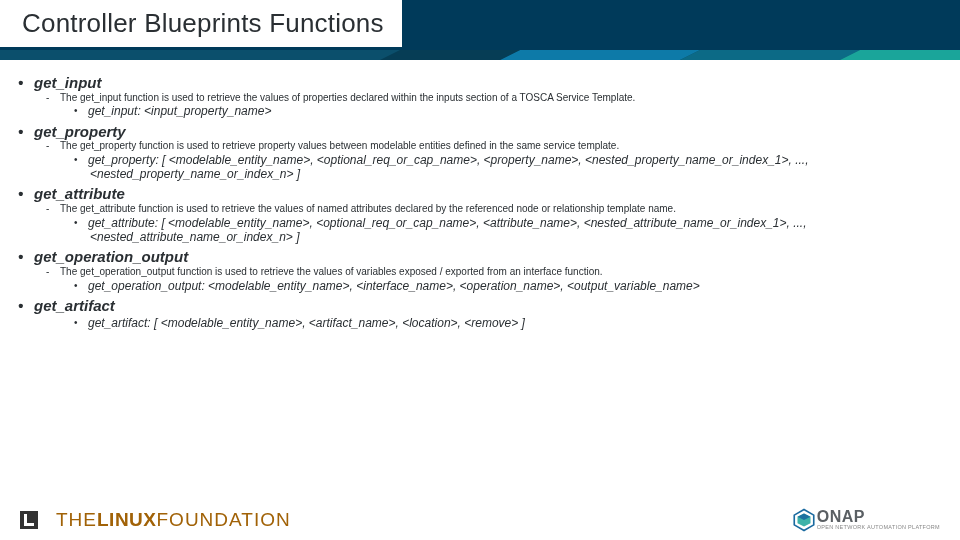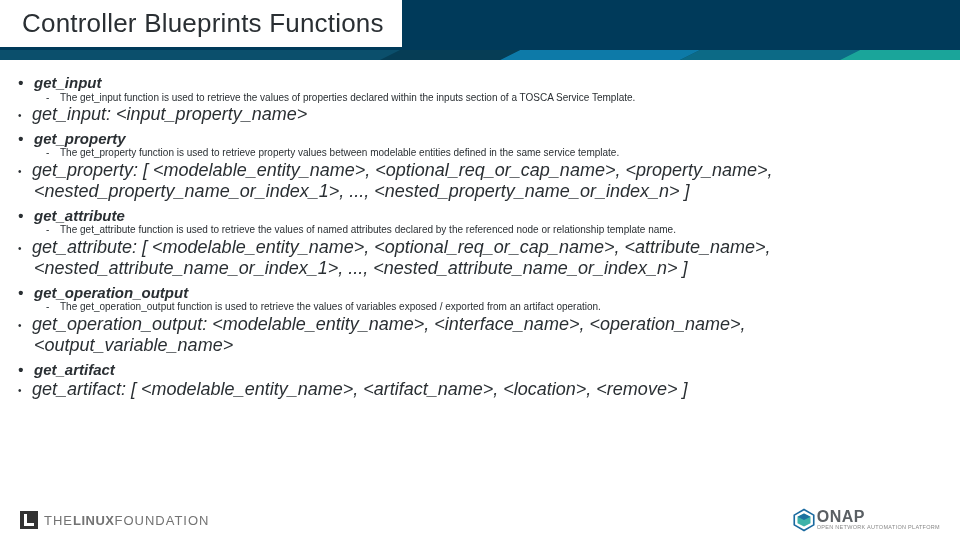--- a/index.html
+++ b/index.html
@@ -8,24 +8,24 @@
   .banner { position: relative; height: 60px; background: #003a5a; overflow: hidden; }
   .banner svg { width: 100%; height: 100%; }
   .banner h1 { position: relative; z-index: 2; color: #2a2f33; background: #fff; display: inline-block; padding: 8px 18px 8px 22px; font-size: 26px; font-weight: 400; letter-spacing: .2px; }
   .banner .stripe { position: absolute; left: 0; right: 0; top: 50px; height: 20px; }
   .content { flex: 1; padding: 14px 28px 0 34px; color: #2a2f33; font-size: 13.5px; line-height: 1.18; }
   .fn { margin-bottom: 4px; }
   .fn-name { font-weight: 700; font-size: 15px; margin-left: -4px; font-style: italic; }
   .fn-name::before { content: "•"; display: inline-block; width: 16px; margin-left: -12px; color: #2a2f33; }
   .desc { margin-left: 28px; margin-top: 0px; font-size: 10px; }
   .desc::before { content: "-"; display: inline-block; width: 14px; margin-left: -16px; color: #2a2f33; }
-  .syntax { margin-top: 1px; margin-bottom: 3px; font-style: italic; font-size: 18px; color: #2a2f33; }
+  .syntax { margin-left: 56px; margin-top: 1px; margin-bottom: 3px; font-style: italic; font-size: 12px; color: #2a2f33; }
   .syntax::before { content: "•"; display: inline-block; width: 14px; margin-left: -16px; font-style: normal; font-size: 10px; position: relative; top: -1px; }
   .footer { height: 36px; border-top: 0; display: flex; align-items: center; justify-content: space-between; padding: 0 20px 4px 20px; }
-  .lf-logo { display: flex; align-items: center; gap: 6px; color: #737373; font-size: 13px; letter-spacing: .5px; }
+  .lf-logo { display: flex; align-items: center; gap: 18px; color: #a16207; font-size: 19px; letter-spacing: .5px; }
   .lf-box { width: 18px; height: 18px; background: #333; color: #fff; font-weight: 700; font-size: 12px; display: flex; align-items: center; justify-content: center; }
   .lf-text .thin { font-weight: 300; letter-spacing: 1px; }
   .lf-text .bold { font-weight: 700; letter-spacing: .5px; }
   .onap-logo { display: flex; align-items: center; gap: 0; }
   .onap-mark { width: 26px; height: 26px; }
   .onap-text { display: flex; flex-direction: column; line-height: 1; }
   .onap-text .big { font-size: 16px; font-weight: 700; color: #5a5f63; letter-spacing: .5px; }
   .onap-text .small { font-size: 5.5px; color: #888; letter-spacing: .3px; }
 </style>
 </head>
@@ -61,21 +61,21 @@
     </div>
 
     <div class="fn">
       <div class="fn-name">get_attribute</div>
       <div class="desc">The get_attribute function is used to retrieve the values of named attributes declared by the referenced node or relationship template name.</div>
       <div class="syntax">get_attribute: [ &lt;modelable_entity_name&gt;, &lt;optional_req_or_cap_name&gt;, &lt;attribute_name&gt;, &lt;nested_attribute_name_or_index_1&gt;, ..., &lt;nested_attribute_name_or_index_n&gt; ]</div>
     </div>
 
     <div class="fn">
       <div class="fn-name">get_operation_output</div>
-      <div class="desc">The get_operation_output function is used to retrieve the values of variables exposed / exported from an artifact operation.</div>
+      <div class="desc">The get_operation_output function is used to retrieve the values of variables exposed / exported from an interface function.</div>
       <div class="syntax">get_operation_output: &lt;modelable_entity_name&gt;, &lt;interface_name&gt;, &lt;operation_name&gt;, &lt;output_variable_name&gt;</div>
     </div>
 
     <div class="fn">
       <div class="fn-name">get_artifact</div>
       <div class="syntax">get_artifact: [ &lt;modelable_entity_name&gt;, &lt;artifact_name&gt;, &lt;location&gt;, &lt;remove&gt; ]</div>
     </div>
 
   </div>
 

